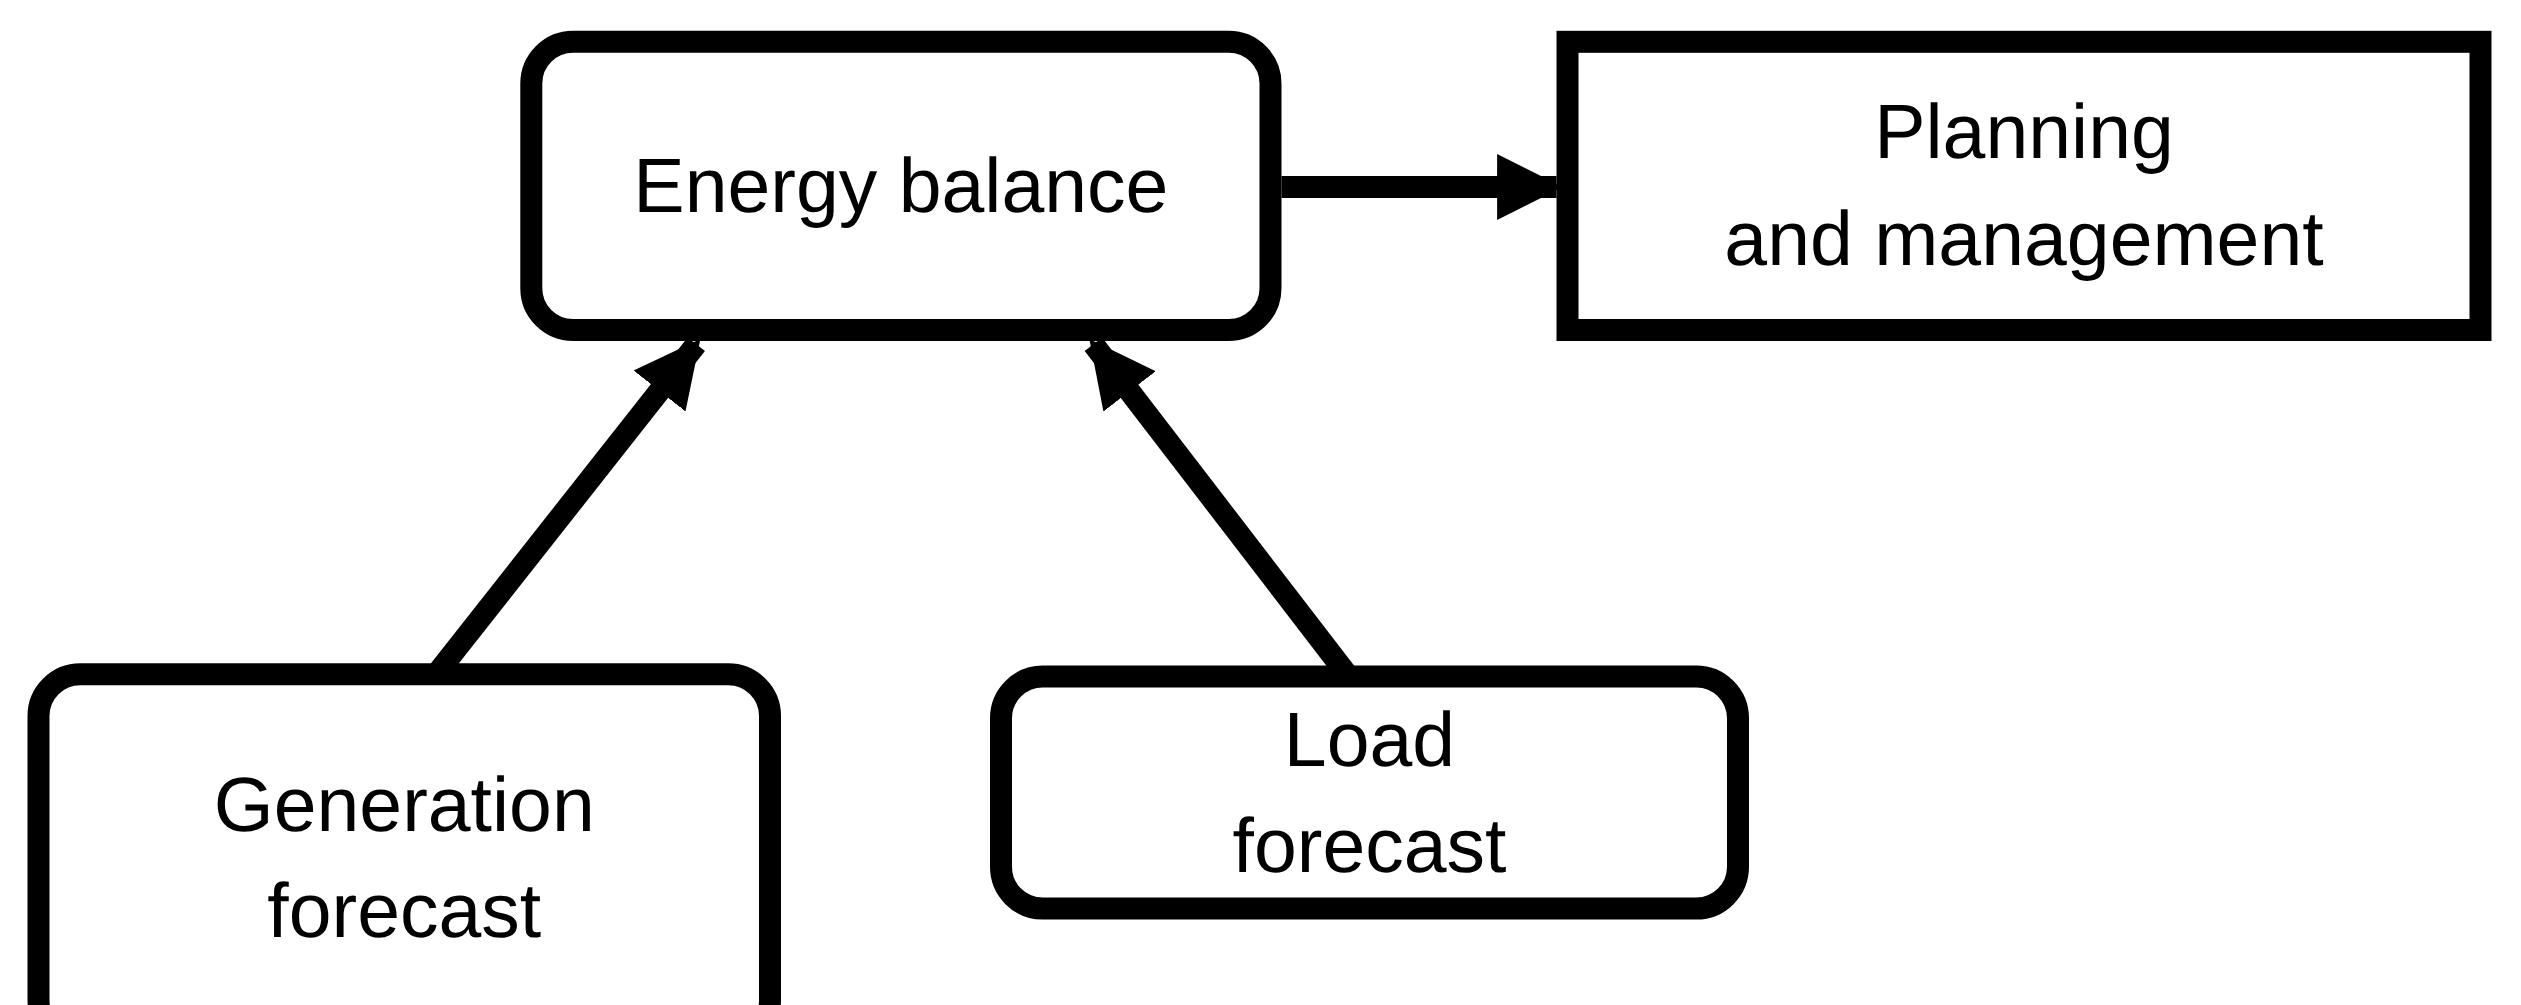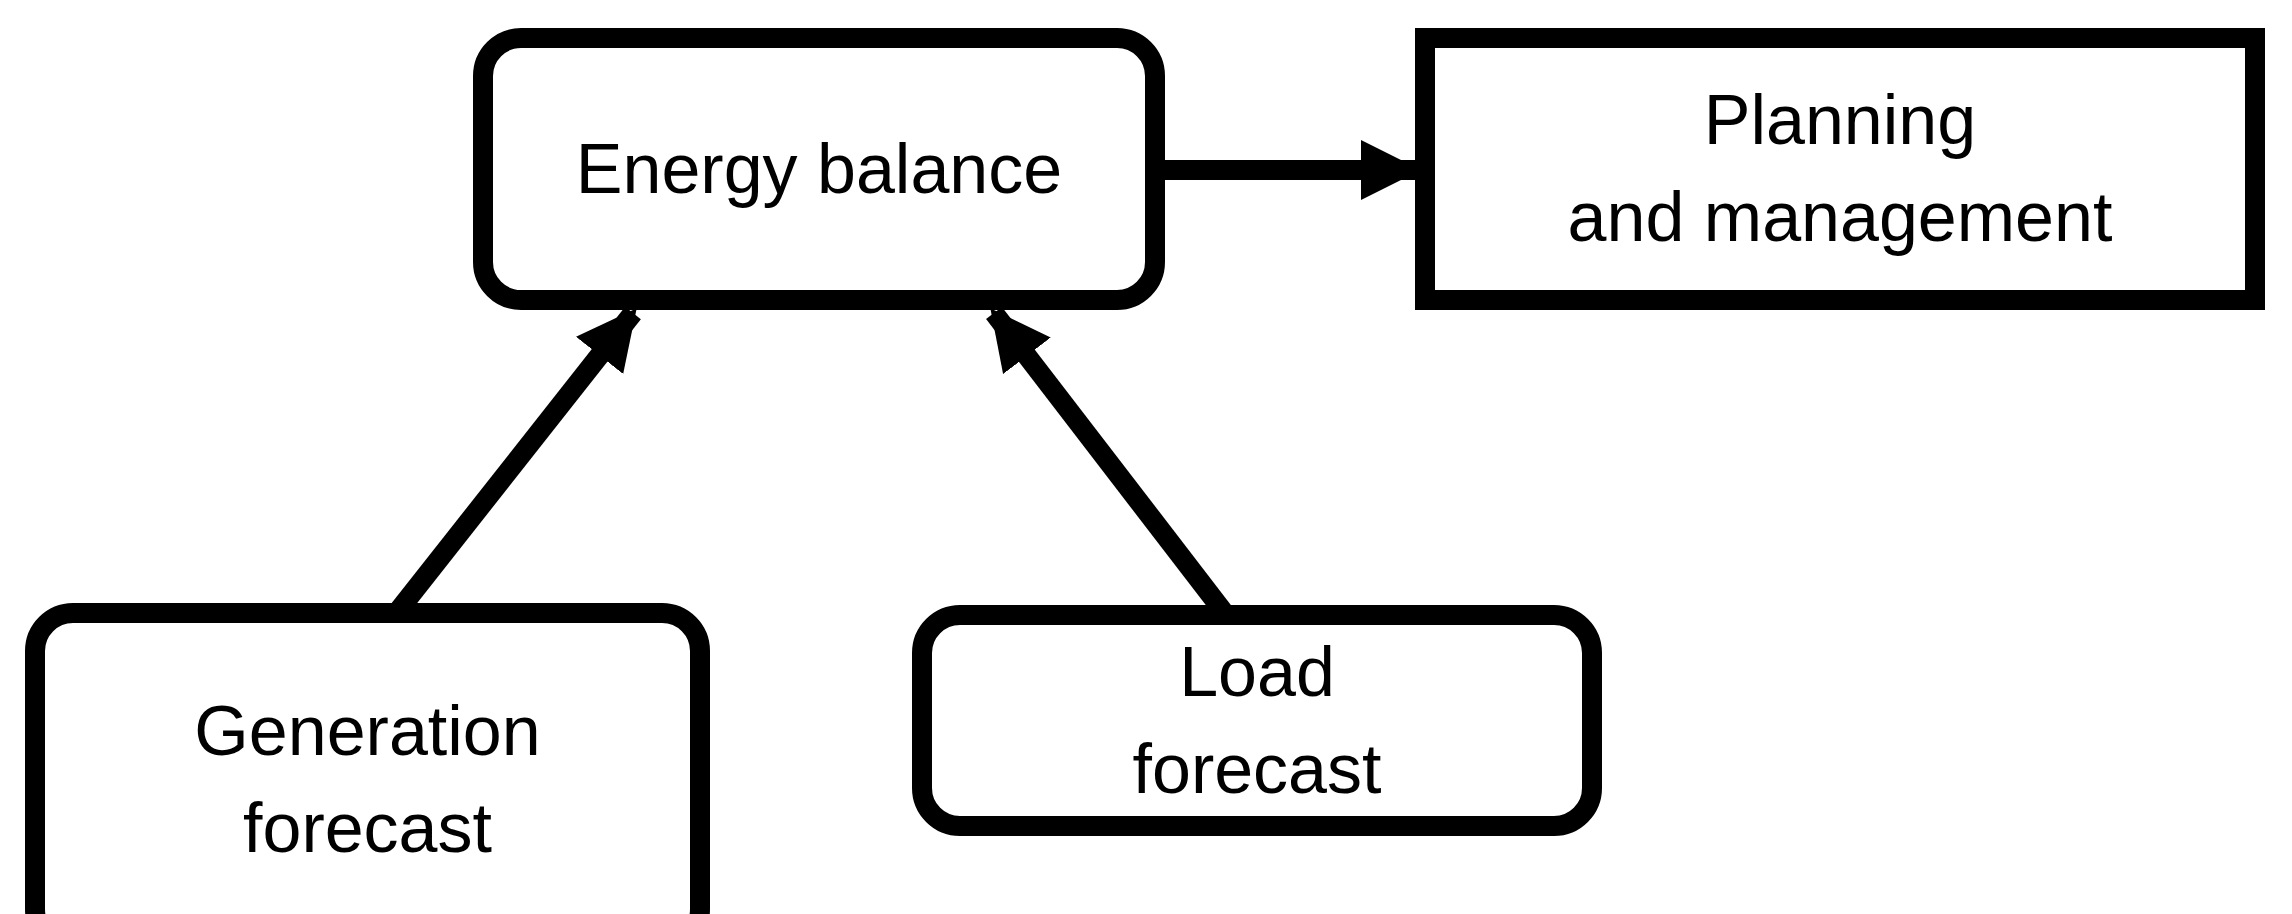--- a/index.html
+++ b/index.html
@@ -30,21 +30,21 @@
     line-height: 1.38;
     letter-spacing: 0px;
     white-space: nowrap;
   }
   .node.rounded { border-radius: 48px; }
   .node.rect    { border-radius: 0; }
 
   #node-energy-balance      { left: 473px;  top: 28px;  width: 692px; height: 282px; }
   #node-planning            { left: 1415px; top: 28px;  width: 850px; height: 282px; }
   #node-generation-forecast { left: 25px;   top: 603px; width: 685px; height: 354px; }
-  #node-load-forecast       { left: 900px;  top: 605px; width: 690px; height: 231px; margin-left: 12px; }
+  #node-load-forecast       { left: 900px;  top: 605px; width: 690px; height: 231px; }
 
   #edges {
     position: absolute;
     left: 0; top: 0;
     width: 2292px;
     height: 914px;
     pointer-events: none;
   }
   .edge {
     stroke-width: 20px;

